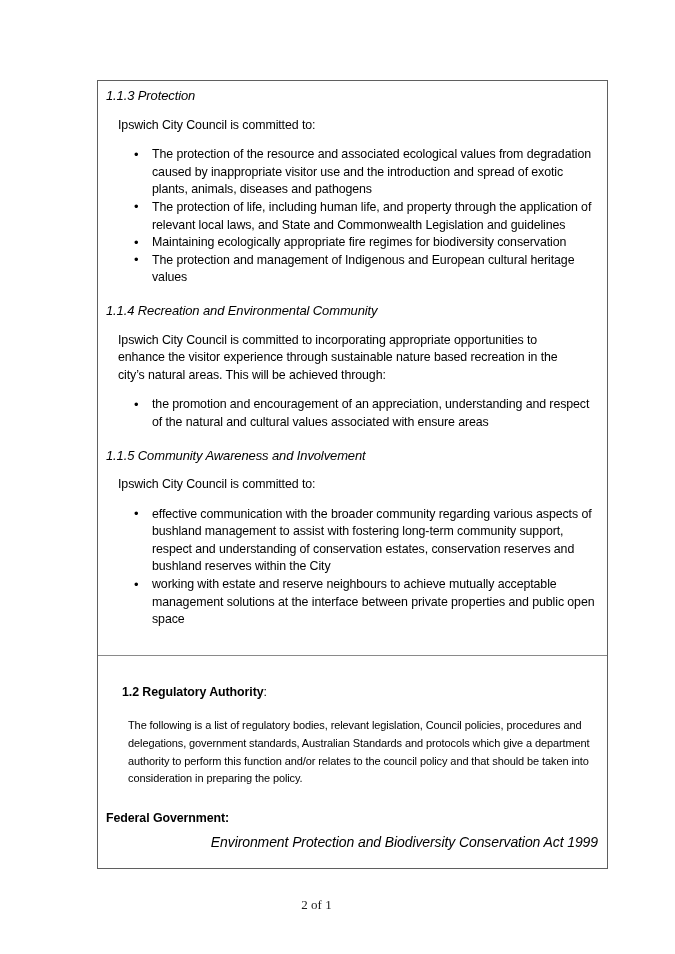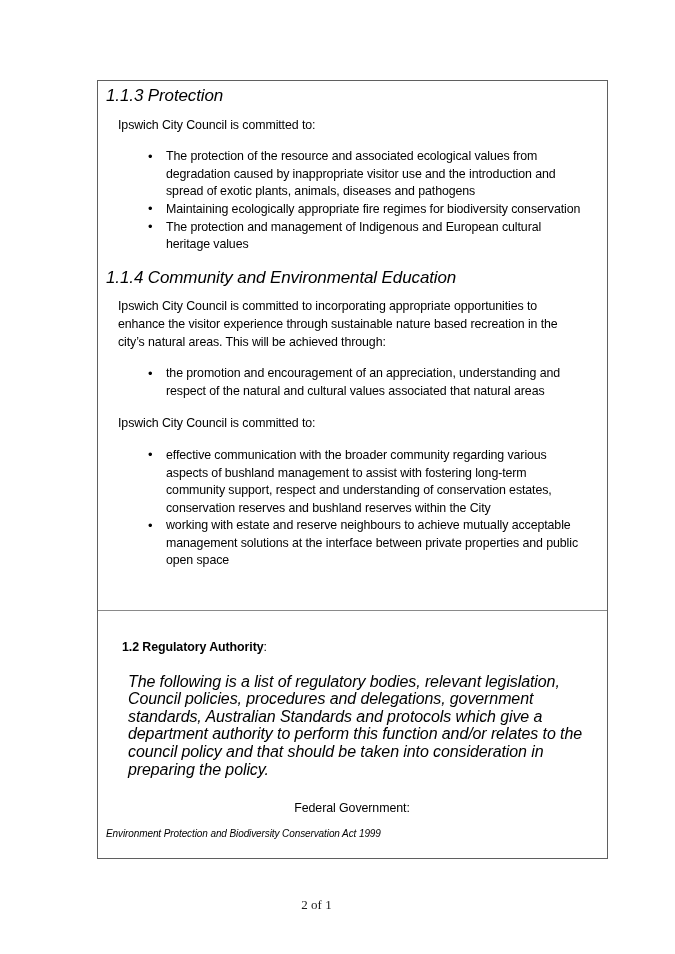--- a/index.html
+++ b/index.html
@@ -45,40 +45,40 @@
   }
 
   .doc-cell--bottom {
     padding-top: 12px;
     padding-bottom: 16px;
   }
 
   
   .sec-heading {
     font-style: italic;
-    font-size: 17px;
+    font-size: 13px;
     line-height: 17.6px;
     margin: 0;
     letter-spacing: -0.12px;
   }
 
   .intro {
     font-size: 12.4px;
     line-height: 17.6px;
     margin: 12px;
     letter-spacing: -0.1px;
   }
 
   .block + .block {
     margin-top: 15px;
   }
 
   ul.bullets {
     list-style: none;
-    margin: 14px;
+    margin: 0;
     padding: 0;
   }
 
   ul.bullets > li {
     position: relative;
     padding-left: 46px;
     font-size: 12.4px;
     line-height: 17.6px;
     letter-spacing: -0.1px;
     margin: 0;
@@ -101,41 +101,40 @@
     font-weight: 700;
     letter-spacing: -0.08px;
   }
   .reg-title .nb {
     font-weight: 400;
   }
 
   .reg-body {
     margin: 0;
     padding-left: 22px;
-    font-size: 16px;
-    line-height: 17.6px;
-    letter-spacing: -0.1px;
-    font-style: italic;
+    font-size: 11px;
+    line-height: 17.6px;
+    letter-spacing: -0.1px;
   }
 
   .gov-heading {
     font-size: 12.4px;
     line-height: 17.6px;
-    font-weight: 400;
+    font-weight: 700;
     margin: 22px 0 0 0;
     letter-spacing: -0.08px;
-    text-align: center;
   }
 
   .act-title {
-    font-size: 10px;
+    font-size: 14px;
     line-height: 17.6px;
     font-style: italic;
     margin: 7px 0 0 0;
     letter-spacing: -0.1px;
+    text-align: right;
   }
 
   
   .footer {
     position: absolute;
     left: 0;
     top: 895px;
     width: 675px;
     text-align: center;
     padding-right: 62px;
@@ -155,34 +154,36 @@
 
   <div class="doc-table">
 
     <div class="doc-cell doc-cell--top">
 
       <div class="block">
         <p class="sec-heading">1.1.3 Protection</p>
         <p class="intro">Ipswich City Council is committed to:</p>
         <ul class="bullets">
           <li>The protection of the resource and associated ecological values from degradation caused by inappropriate visitor use and the introduction and spread of exotic plants, animals, diseases and pathogens</li>
+          <li>The protection of life, including human life, and property through the application of relevant local laws, and State and Commonwealth Legislation and guidelines</li>
           <li>Maintaining ecologically appropriate fire regimes for biodiversity conservation</li>
           <li>The protection and management of Indigenous and European cultural heritage values</li>
         </ul>
       </div>
 
       <div class="block">
-        <p class="sec-heading">1.1.4 Community and Environmental Education</p>
+        <p class="sec-heading">1.1.4 Recreation and Environmental Community</p>
         <p class="intro">Ipswich City Council is committed to incorporating appropriate opportunities to enhance the visitor experience through sustainable nature based recreation in the city’s natural areas.  This will be achieved through:</p>
         <ul class="bullets">
-          <li>the promotion and encouragement of an appreciation, understanding and respect of the natural and cultural values associated that natural areas</li>
+          <li>the promotion and encouragement of an appreciation, understanding and respect of the natural and cultural values associated with ensure areas</li>
         </ul>
       </div>
 
       <div class="block">
+        <p class="sec-heading">1.1.5 Community Awareness and Involvement</p>
         <p class="intro">Ipswich City Council is committed to:</p>
         <ul class="bullets">
           <li>effective communication with the broader community regarding various aspects of bushland management to assist with fostering long-term community support, respect and understanding of conservation estates, conservation reserves and bushland reserves within the City</li>
           <li>working with estate and reserve neighbours to achieve mutually acceptable management solutions at the interface between private properties and public open space</li>
         </ul>
       </div>
 
     </div>
 
     <div class="doc-cell doc-cell--bottom">

